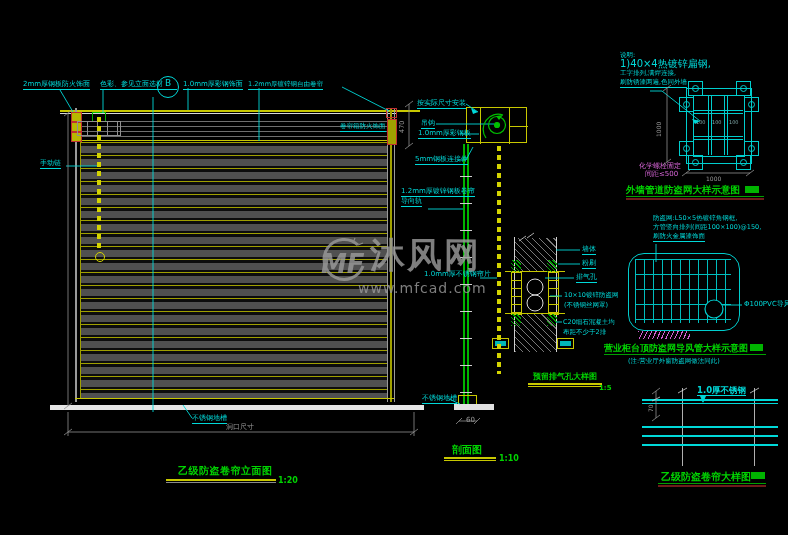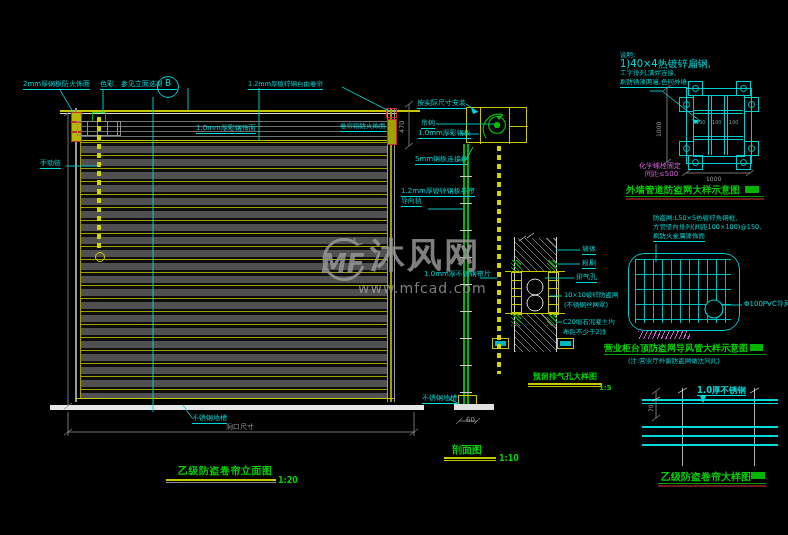--- a/index.html
+++ b/index.html
@@ -56,21 +56,21 @@
   <div class="abs" style="left:95px;top:252px;width:8px;height:8px;border:1px solid #d4d400;border-radius:50%;"></div>
 
   <div class="abs" style="left:50px;top:405px;width:374px;height:5px;background:#e6e6e6;z-index:2;"></div>
 
   <div class="cy cyu" style="left:23px;top:80px;">2mm厚钢板防火饰面</div>
   <div class="cy cyu" style="left:100px;top:80px;">色彩、参见立面选材</div>
   <div class="abs" style="left:157px;top:76px;width:20px;height:20px;border:1px solid #00d9d9;border-radius:50%;z-index:3;">
     <div style="position:absolute;left:0;right:0;top:1px;text-align:center;color:#00d9d9;font-size:9px;">B</div>
     <div style="position:absolute;left:1px;right:1px;top:12px;height:1px;background:#00d9d9;"></div>
   </div>
-  <div class="cy cyu" style="left:196px;top:80px;margin-top:44px;">1.0mm厚彩钢饰面</div>
+  <div class="cy cyu" style="left:183px;top:80px;">1.0mm厚彩钢饰面</div>
   <div class="cy cyu" style="left:248px;top:80px;font-size:6.5px;">1.2mm厚镀锌钢自由卷帘</div>
   <div class="cy cyu" style="left:340px;top:78px;font-size:6.5px;margin-top:44px;">卷帘箱防火饰面</div>
   <div class="cy cyu" style="left:40px;top:159px;">手动链</div>
   <div class="cy cyu" style="left:192px;top:414px;">不锈钢地槽</div>
   <div class="gry" style="left:226px;top:422px;font-size:7px;">洞口尺寸</div>
   <div class="gry rot" style="left:398px;top:133px;font-size:6.5px;">470</div>
 
   <div class="grn" style="left:178px;top:464px;font-size:10px;letter-spacing:.5px;">乙级防盗卷帘立面图</div>
   <div class="abs" style="left:166px;top:479px;width:110px;height:2px;background:#c8c800;"></div>
   <div class="abs" style="left:166px;top:482px;width:110px;height:1px;background:#8a8a8a;"></div>

